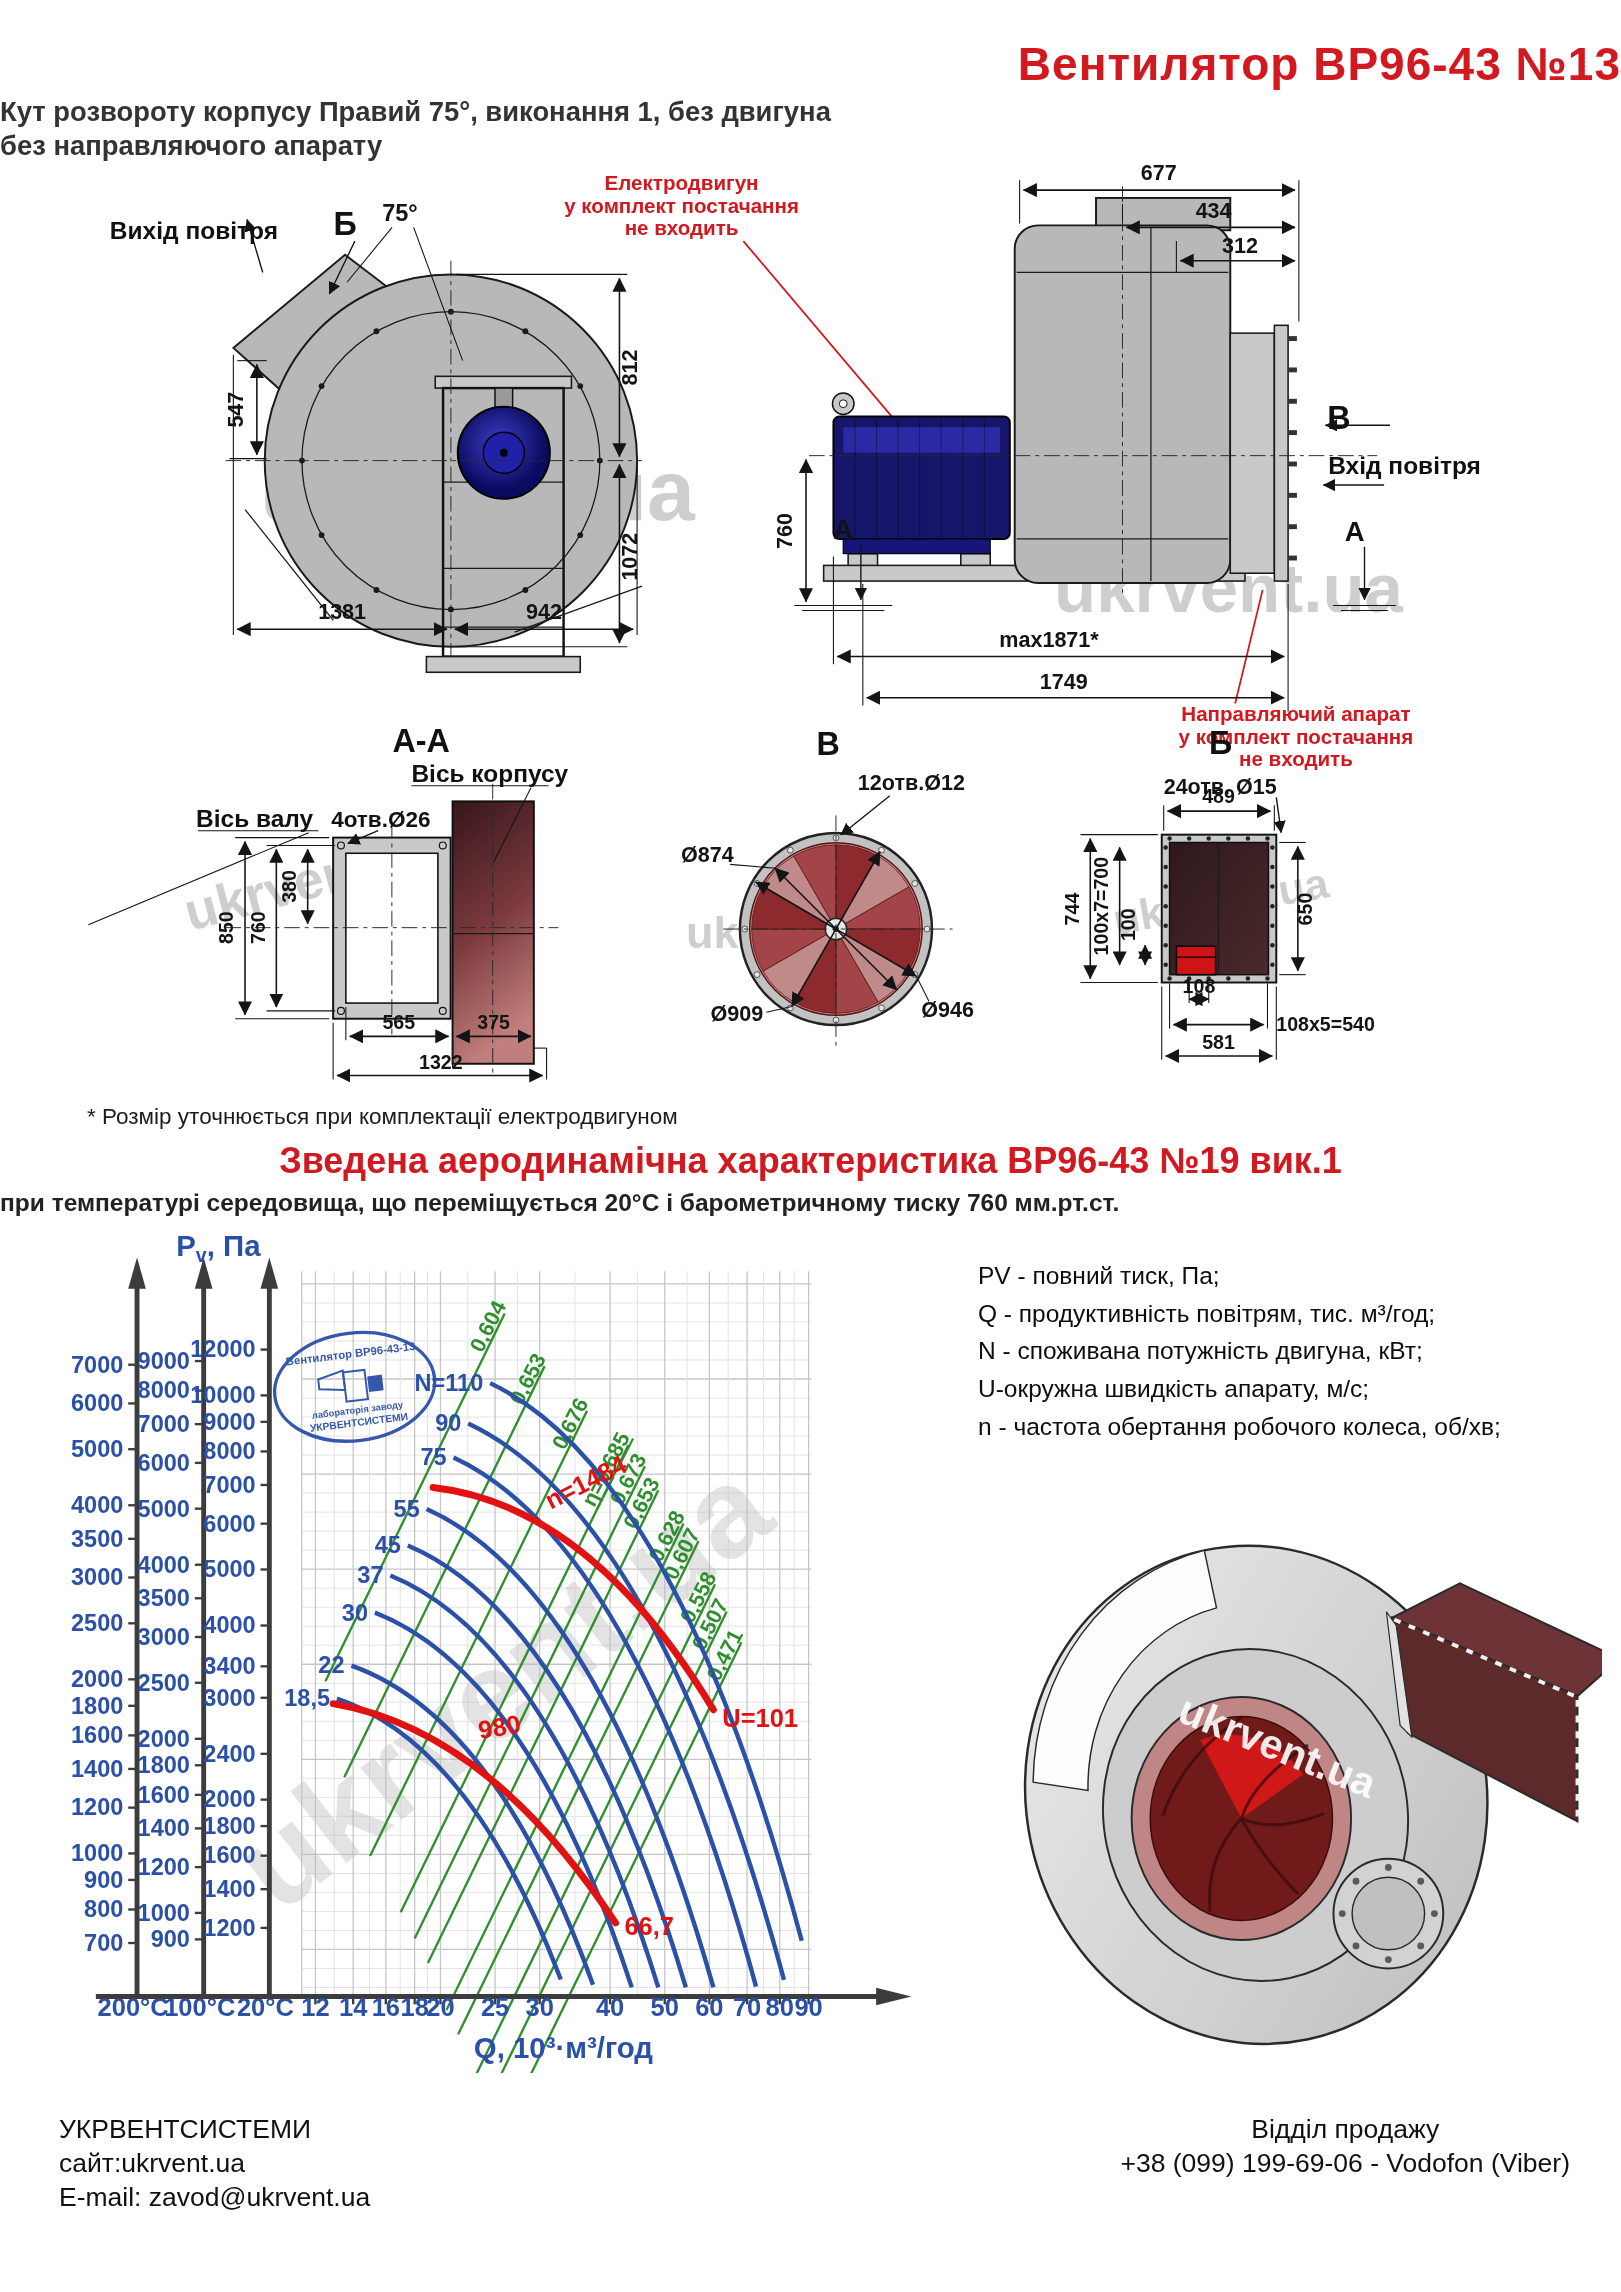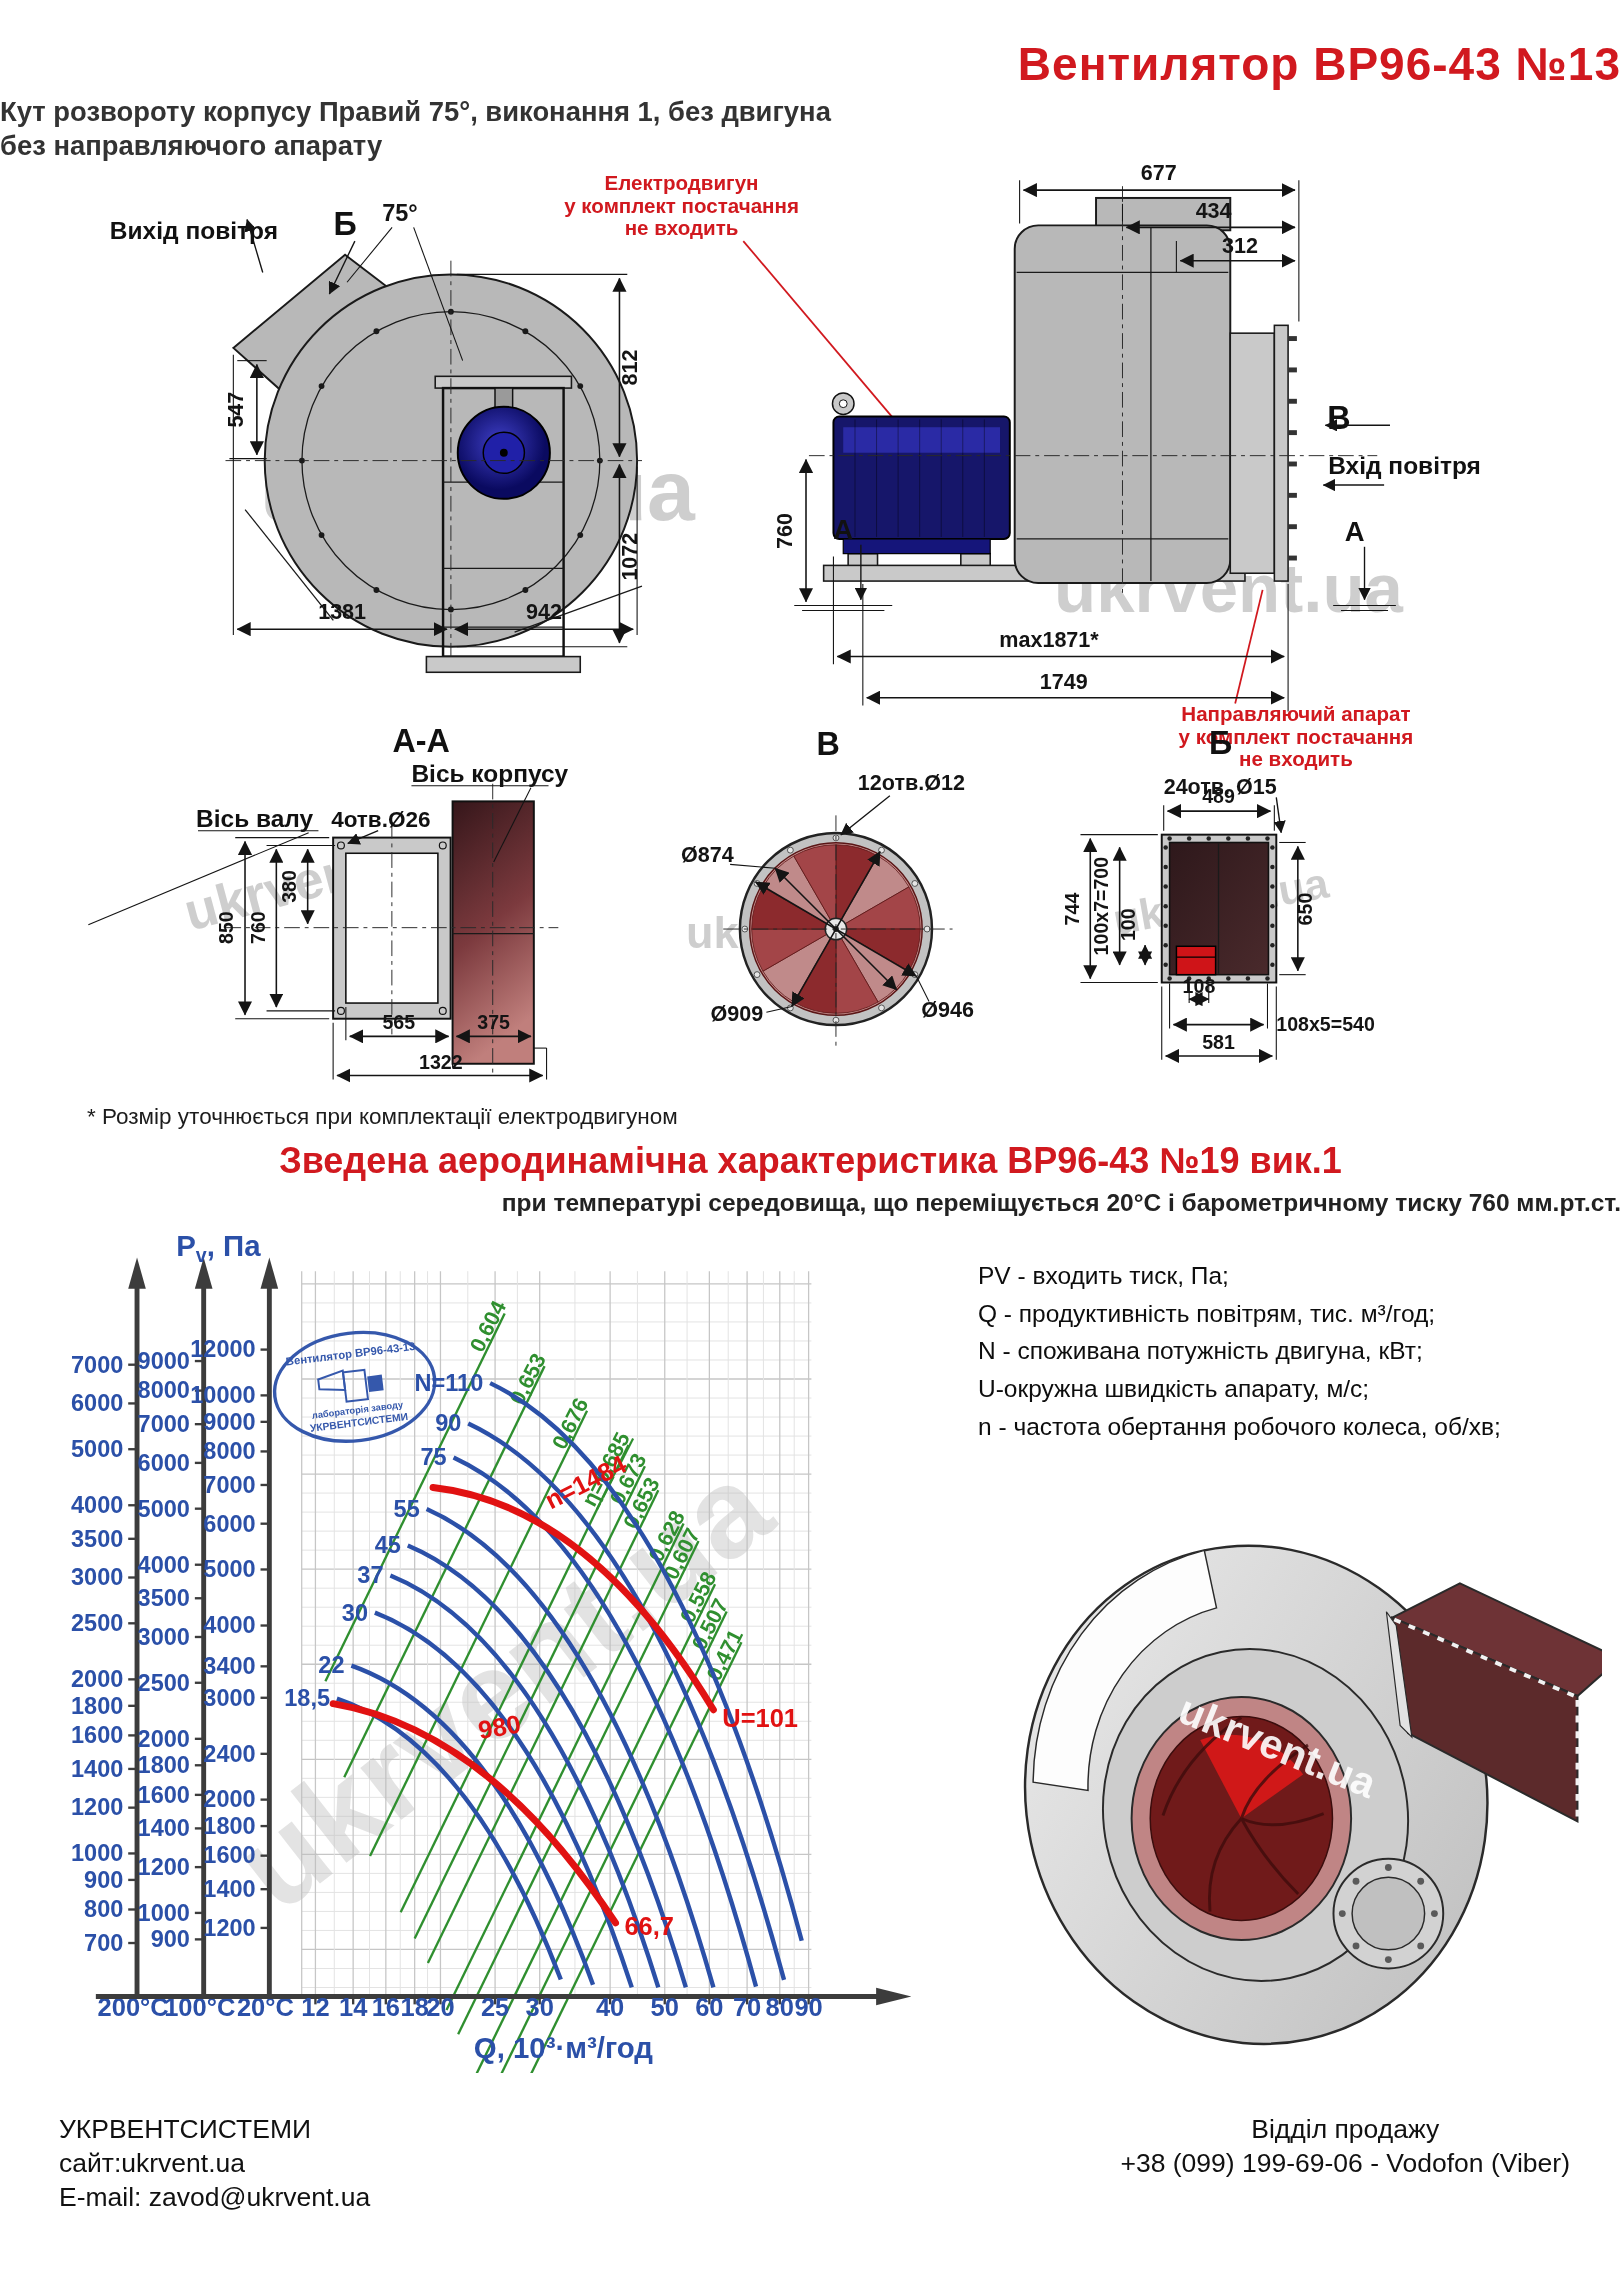--- a/index.html
+++ b/index.html
@@ -3,21 +3,21 @@
 <meta charset="utf-8">
 <style>
   html,body{margin:0;padding:0;background:#888}
   .page{position:relative;width:1621px;height:2293px;background:#fff;overflow:hidden;
         font-family:"Liberation Sans",sans-serif;margin:0 auto}
   .abs{position:absolute}
   .page-title{width:100%;text-align:right;top:37px;font-size:46px;font-weight:700;color:#d1191f;letter-spacing:1px}
   .page-sub{width:100%;text-align:left;font-size:27.4px;font-weight:700;color:#333}
   .footnote{left:87px;top:1104px;font-size:22.5px;color:#1c1c1c;font-weight:500}
   .chart-title{width:100%;text-align:center;top:1140px;font-size:36px;font-weight:700;color:#d1191f}
-  .chart-sub{width:100%;text-align:right;top:1189px;font-size:24.5px;font-weight:700;color:#222}
+  .chart-sub{width:100%;text-align:left;top:1189px;font-size:24.5px;font-weight:700;color:#222}
   .legend{left:978px;top:1262px;width:637px}
   .legend p{margin:0 0 8.8px 0;font-size:24.5px;color:#0d0d0d;line-height:1.18}
   .wm{color:rgba(125,125,125,.38);font-weight:700;white-space:nowrap;pointer-events:none}
   .footer-left{left:59px;top:2113px;font-size:26.5px;color:#111;line-height:1.28}
   .footer-right{right:51px;top:2113px;font-size:26.5px;color:#111;text-align:center;line-height:1.28}
   svg text{font-family:"Liberation Sans",sans-serif}
   .dt{font-size:22px;font-weight:700;fill:#141414;text-anchor:middle}
   .dts{font-size:20px;font-weight:700;fill:#141414;text-anchor:middle}
   .lb{font-size:25px;font-weight:700;fill:#111}
   .st{font-size:33px;font-weight:700;fill:#111;text-anchor:middle}
@@ -708,21 +708,21 @@
       <text x="722.4021565308135" y="802" font-size="26" font-weight="700" fill="#2b50a8" text-anchor="middle">70</text>
       <line x1="755.7475260429833" y1="782" x2="755.7475260429833" y2="790" stroke="#3c3c3c" stroke-width="2.4"></line>
       <text x="755.7475260429833" y="802" font-size="26" font-weight="700" fill="#2b50a8" text-anchor="middle">80</text>
       <line x1="785.1602264502276" y1="782" x2="785.1602264502276" y2="790" stroke="#3c3c3c" stroke-width="2.4"></line>
       <text x="785.1602264502276" y="802" font-size="26" font-weight="700" fill="#2b50a8" text-anchor="middle">90</text>
       <text x="535" y="845" font-size="30" font-weight="700" fill="#2b50a8" text-anchor="middle">Q, 10³·м³/год</text>
       <text x="140" y="26" font-size="30" font-weight="700" fill="#2b50a8"><tspan>P</tspan><tspan dy="7" font-size="20">v</tspan><tspan dy="-7">, Па</tspan></text>
     </svg>
 
   <div class="abs legend">
-    <p>PV - входить тиск, Па;</p>
+    <p>PV - повний тиск, Па;</p>
     <p>Q - продуктивність повітрям, тис. м³/год;</p>
     <p>N - споживана потужність двигуна, кВт;</p>
     <p>U-окружна швидкість апарату, м/с;</p>
     <p>n - частота обертання робочого колеса, об/хв;</p>
   </div>
 
   <svg class="abs" style="left:965px;top:1490px" width="637" height="608" viewBox="0 0 650 620">
     <defs>
       <linearGradient id="g3d" x1="0" y1="0" x2="1" y2="1">
         <stop offset="0%" stop-color="#ececec"></stop>

